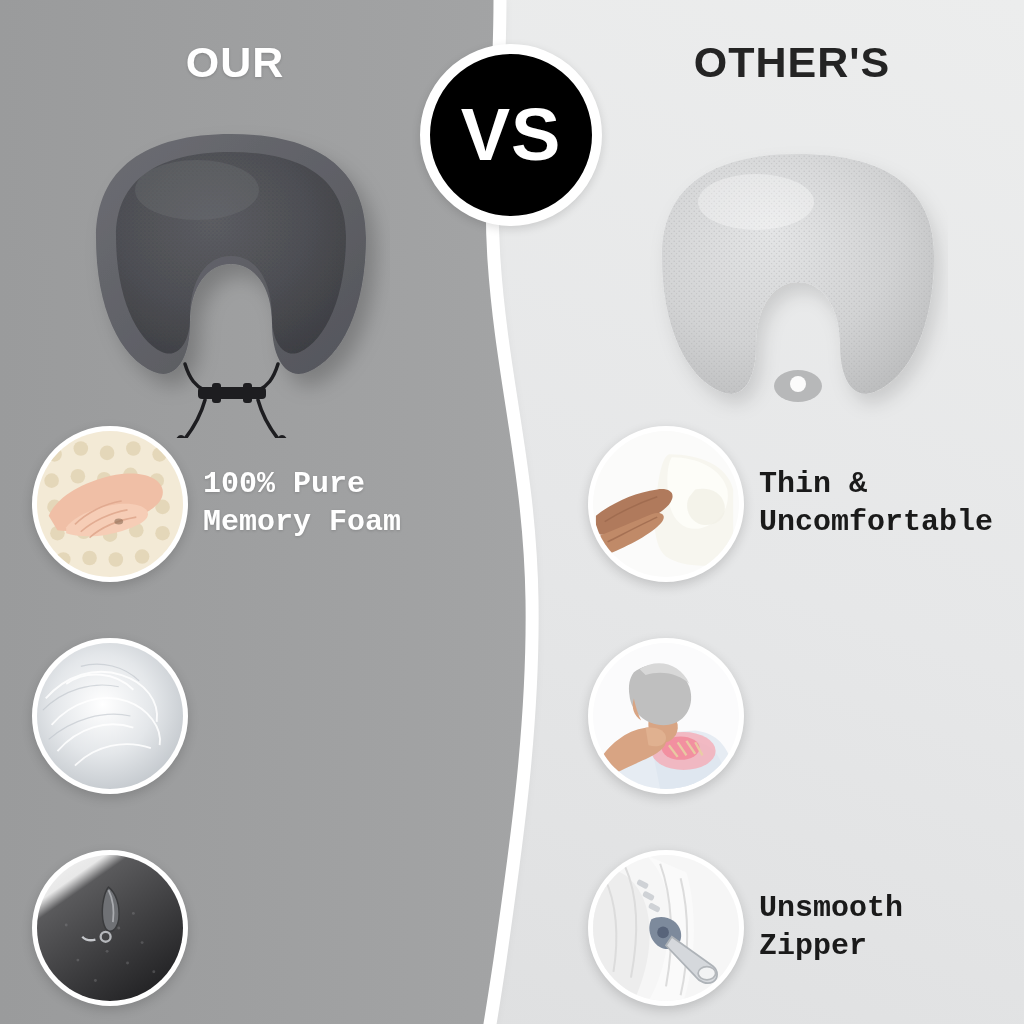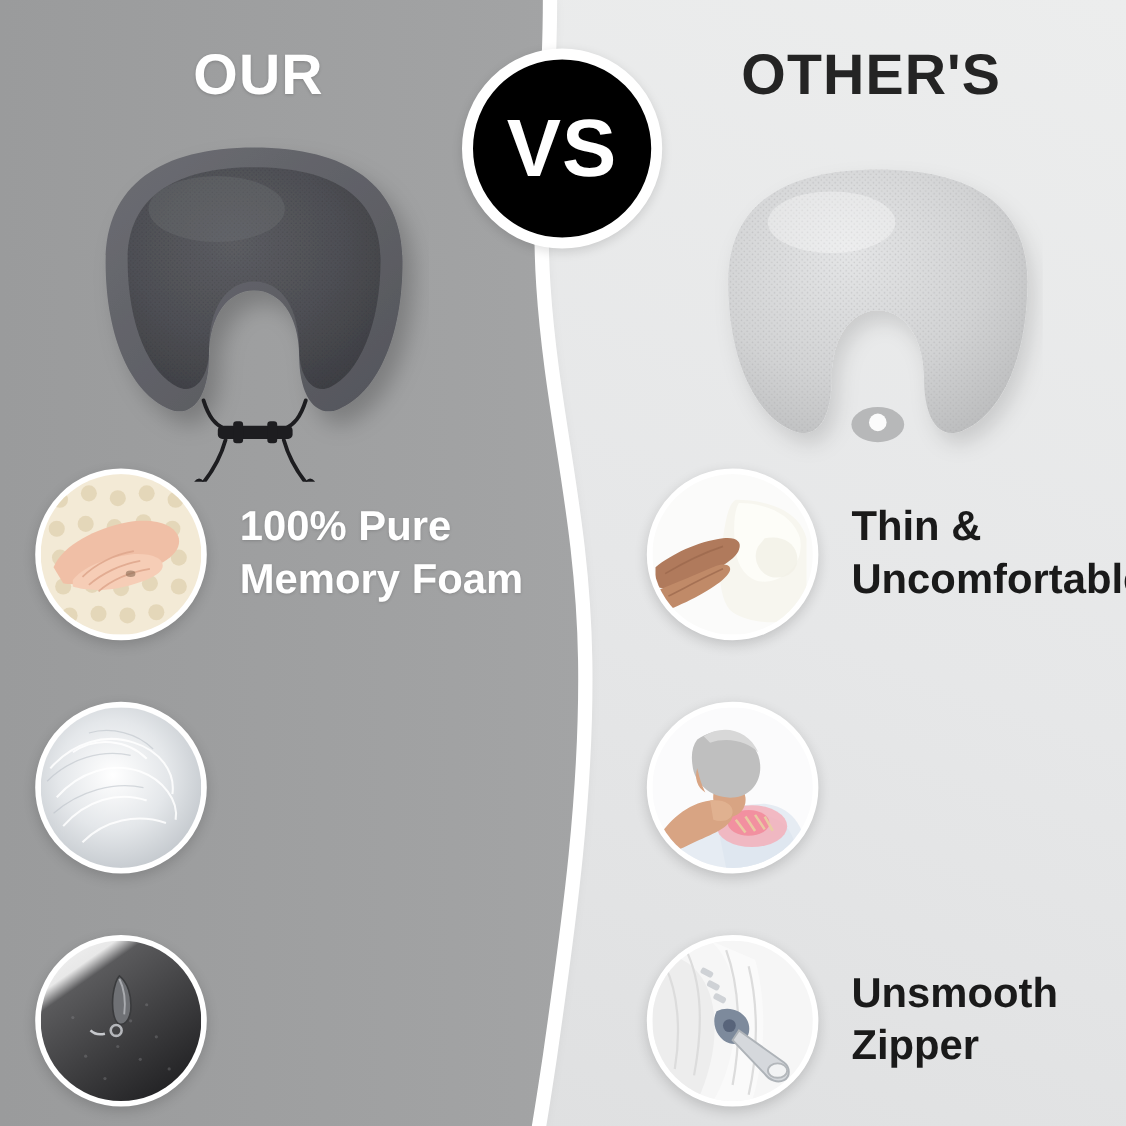--- a/index.html
+++ b/index.html
@@ -38,21 +38,21 @@
     left: 0; top: 0;
     width: 1024px; height: 1024px;
     pointer-events: none;
   }
 
   
   .header {
     position: absolute;
     top: 38px;
     font-weight: bold;
-    font-size: 52px;
+    font-size: 43px;
     letter-spacing: 1px;
     font-stretch: condensed;
     white-space: nowrap;
   }
   .header-our {
     left: 150px;
     width: 170px;
     text-align: center;
     color: #ffffff;
     text-shadow: 0 1px 3px rgba(0,0,0,0.18);
@@ -118,25 +118,26 @@
     border: 5px solid #ffffff;
     box-sizing: border-box;
     overflow: hidden;
     box-shadow: 0 4px 12px rgba(0,0,0,0.16),
                 inset 0 0 0 1px rgba(255,255,255,0.6);
     background: #ffffff;
   }
   .feature-thumb svg { display: block; width: 100%; height: 100%; }
 
   .feature-label {
-    margin-left: 30px;
+    margin-left: 15px;
     font-weight: bold;
-    font-size: 38px;
+    font-size: 30px;
     line-height: 1.26;
     white-space: pre-line;
+    font-family: Liberation Mono, monospace;
   }
   .col-left .feature-label {
     color: #ffffff;
     text-shadow: 0 1px 3px rgba(0,0,0,0.16);
   }
   .col-right .feature-label {
     color: #1a1a1a;
   }
 </style>
 </head>

